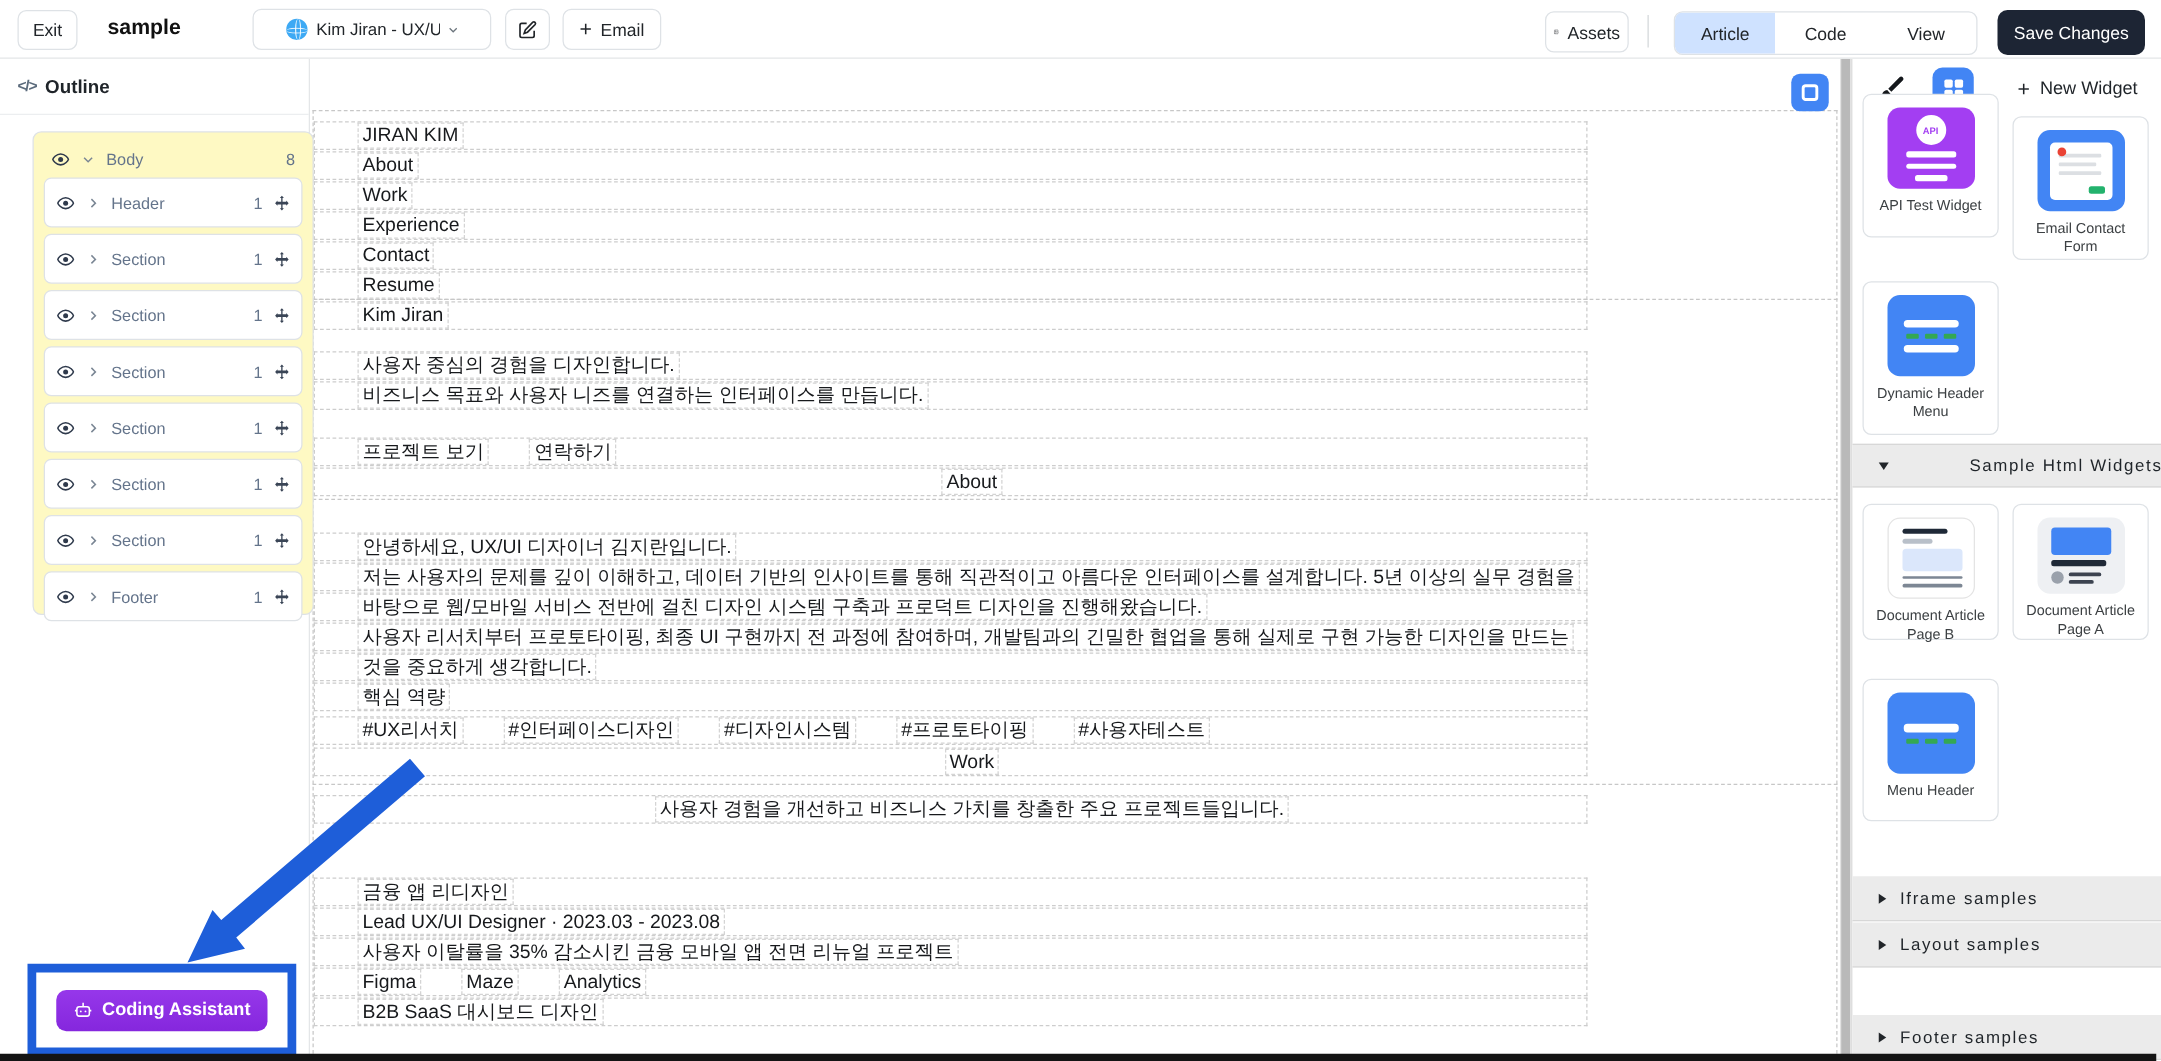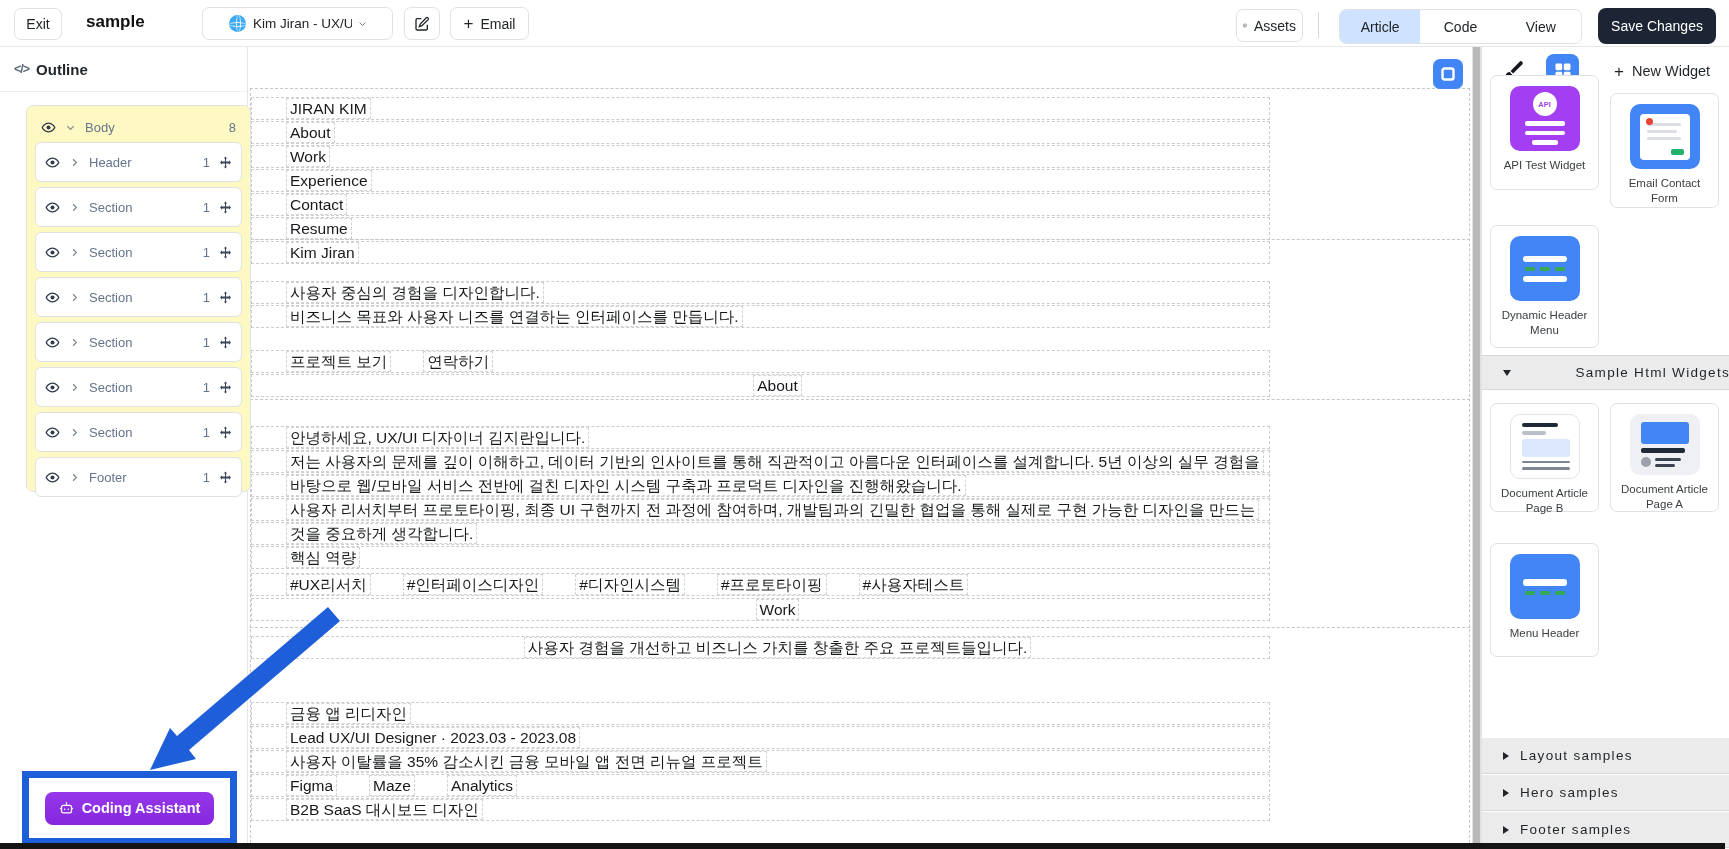--- a/index.html
+++ b/index.html
@@ -460,27 +460,27 @@
       <div class="wbar" style="width:44px;height:7px;background:#fff;border-radius:3px;"></div>
       <div class="dash-row">
           <span class="dash"></span>
           <span class="dash"></span>
           <span class="dash"></span>
         </div>
     </div>
     <div class="wlabel">Menu Header</div>
   </div>
 
+  <div class="accordion" style="top:654px;">
+    <span class="tri-right"></span>
+    <span class="band-label">Iframe samples</span>
+  </div>
   <div class="accordion" style="top:691px;">
     <span class="tri-right"></span>
     <span class="band-label">Layout samples</span>
-  </div>
-  <div class="accordion" style="top:728px;">
-    <span class="tri-right"></span>
-    <span class="band-label">Hero samples</span>
   </div>
   <div class="accordion" style="top:765px;">
     <span class="tri-right"></span>
     <span class="band-label">Footer samples</span>
   </div>
 </div>
 
 <div class="abs hl-box">
   <button class="assistant-btn">
     <svg width="15" height="15" viewBox="0 0 24 24" fill="none" stroke="#fff" stroke-width="2">

